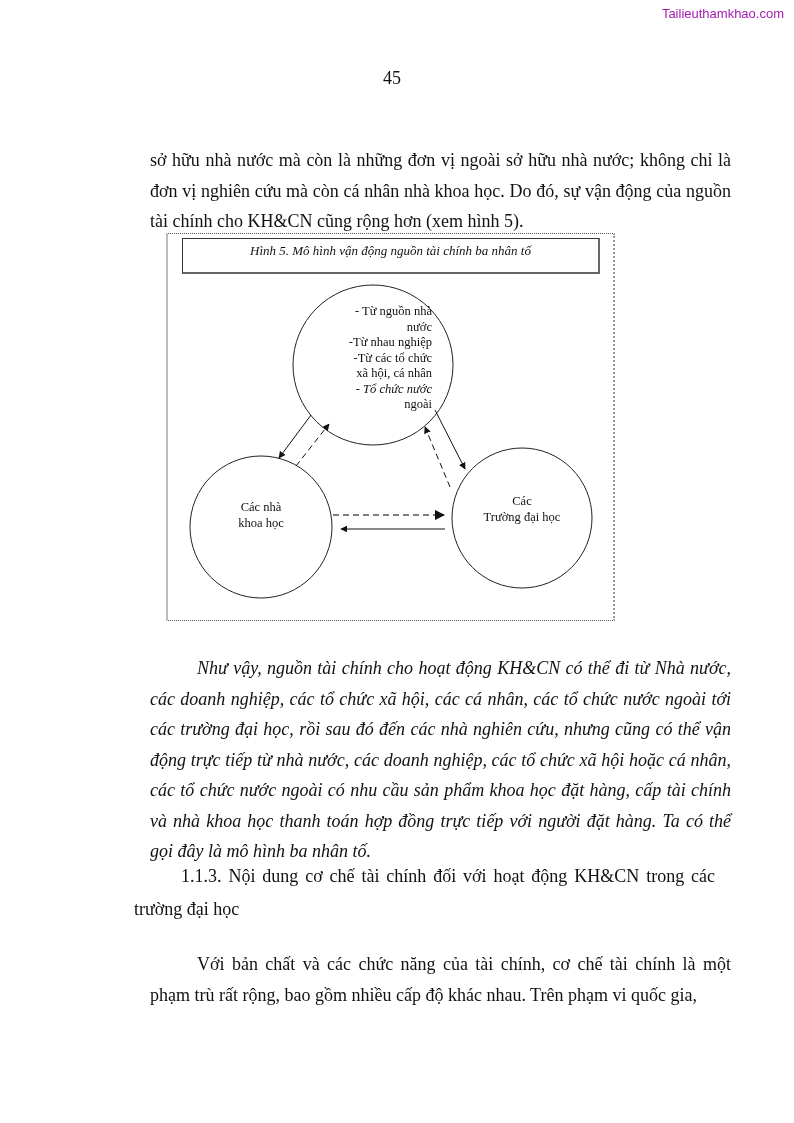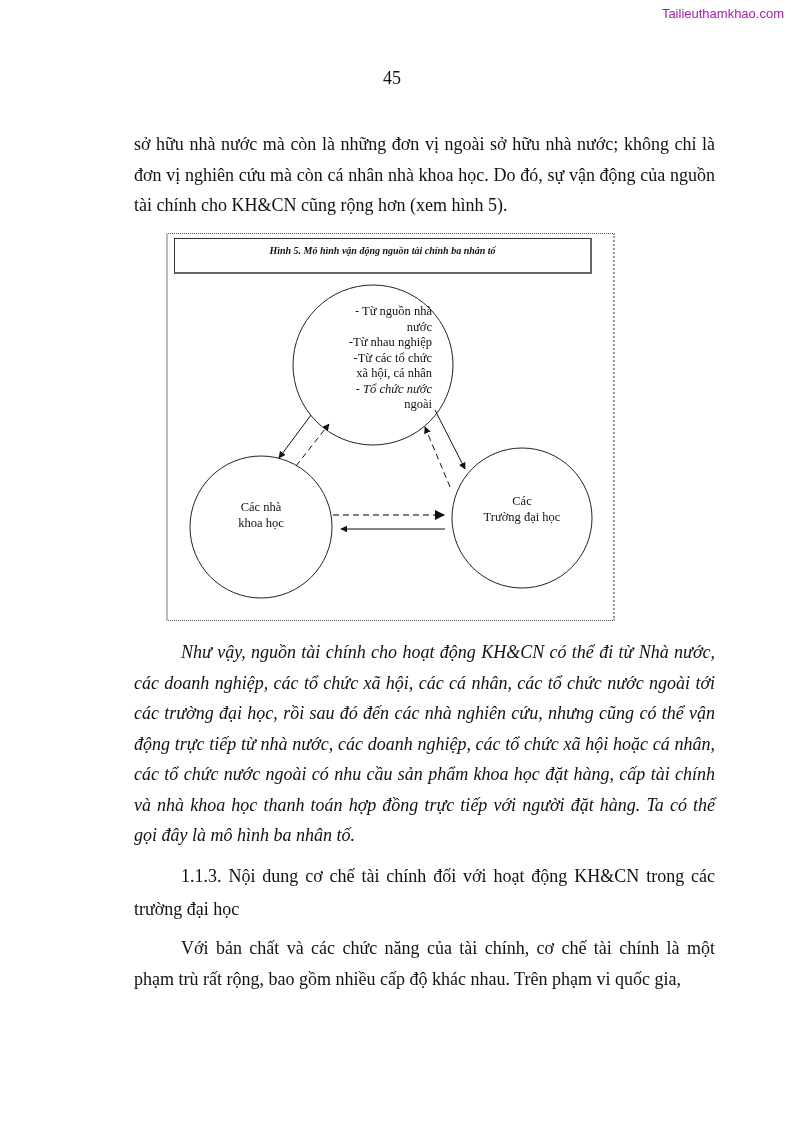--- a/index.html
+++ b/index.html
@@ -32,21 +32,21 @@
       text-align: center;
       font-size: 18px;
     }
     .para {
       position: absolute;
       left: 134px;
       width: 581px;
       font-size: 18px;
       line-height: 30.5px;
       text-align: justify;
-      margin: 0;
+      margin: 16px;
     }
     .para.indent { text-indent: 47px; font-style: italic; }
     .para.indent-small { text-indent: 47px; }
     .para-1 { top: 129px; }
     .para-2 { top: 637px; }
     .heading {
       position: absolute;
       left: 134px;
       width: 581px;
       font-size: 18px;
@@ -66,31 +66,31 @@
       width: 449px;
       height: 388px;
       border-top: 1px dotted #555;
       border-right: 2px dotted #999;
       border-bottom: 1px dotted #555;
       border-left: 2px solid #bbb;
       box-sizing: border-box;
     }
     .figure-title-box {
       position: absolute;
-      left: 174px;
+      left: 182px;
       top: 238px;
       width: 418px;
       height: 36px;
       border: 1px solid #333;
       border-right: 2px solid #666;
       border-bottom: 2px solid #666;
       box-sizing: border-box;
       text-align: center;
-      font-size: 10px;
-      font-weight: bold;
+      font-size: 13px;
+      font-weight: normal;
       font-style: italic;
       line-height: 22px;
       padding-top: 1px;
     }
     svg.diagram {
       position: absolute;
       left: 0;
       top: 0;
       width: 794px;
       height: 1123px;

